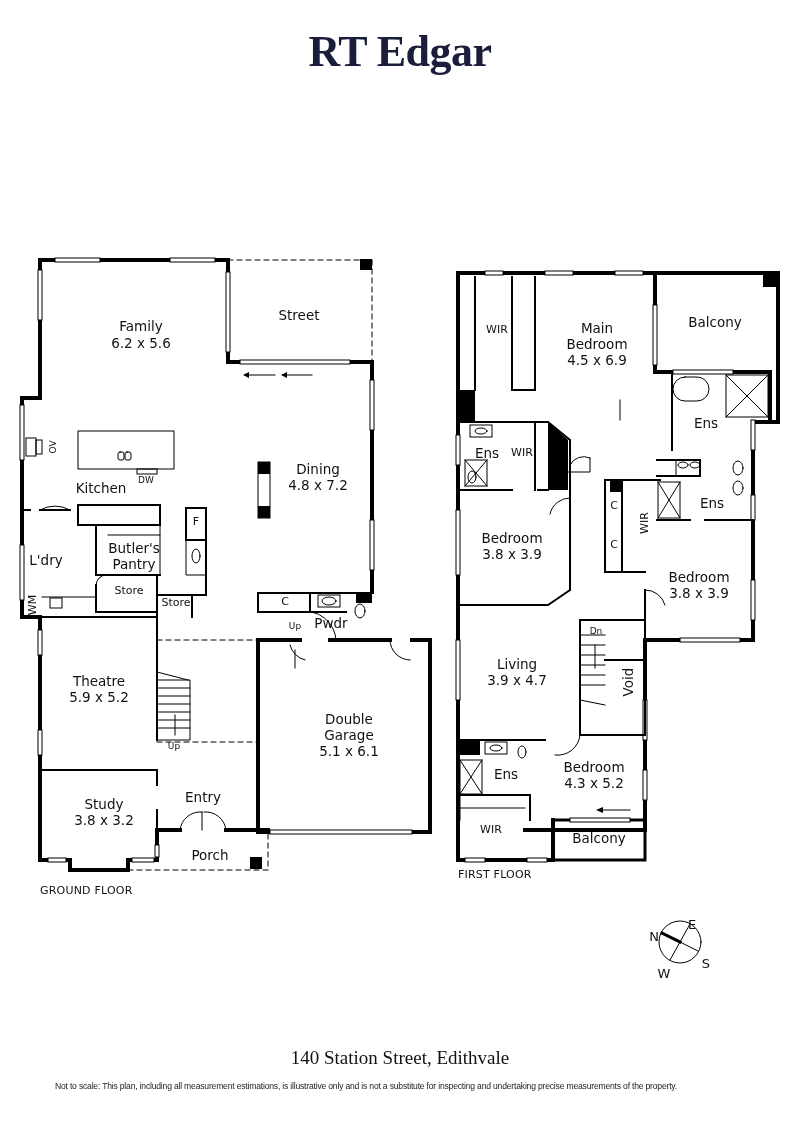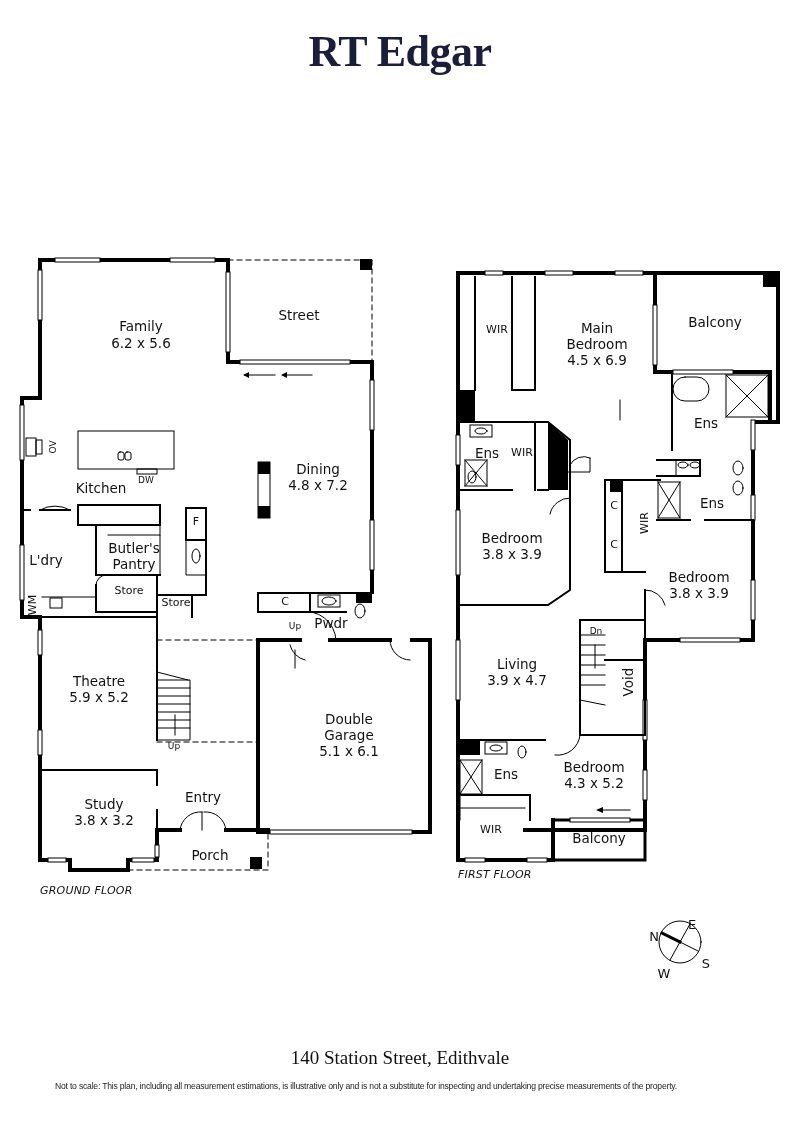--- a/index.html
+++ b/index.html
@@ -2,21 +2,21 @@
 <html><head>
 <meta charset="utf-8">
 <style>
   html,body{margin:0;padding:0;background:#fff;}
   body{width:800px;height:1132px;position:relative;overflow:hidden;font-family:"DejaVu Sans",sans-serif;color:#111;}
   .brand{position:absolute;top:26px;left:0;width:800px;text-align:center;font-family:"Liberation Serif","DejaVu Serif",serif;font-weight:bold;font-size:44px;color:#1b1e3a;letter-spacing:-0.5px;}
   svg.plan{position:absolute;left:0;top:0;}
   .lbl{position:absolute;text-align:center;font-family:"DejaVu Sans",sans-serif;font-size:13.5px;line-height:15px;color:#111;white-space:nowrap;transform:translate(-50%,-50%);}
   .lbl.sm{font-size:11px;line-height:12px;}
   .lbl.xs{font-size:9px;}
-  .floorlbl{position:absolute;font-size:11px;letter-spacing:0.2px;color:#111;font-style:italic;}
+  .floorlbl{position:absolute;font-size:11px;letter-spacing:0.2px;color:#111;}
   .address{position:absolute;top:1047px;left:0;width:800px;text-align:center;font-family:"Liberation Serif","DejaVu Serif",serif;font-size:19px;color:#111;}
   .disclaimer{position:absolute;top:1081px;left:0;width:732px;text-align:center;font-family:"Liberation Sans",sans-serif;font-size:8.6px;color:#222;letter-spacing:-0.2px;}
   .compass-l{position:absolute;font-size:13px;color:#111;transform:translate(-50%,-50%);}
   .vert{transform:translate(-50%,-50%) rotate(-90deg);}
 </style>
 </head>
 <body>
 
 <div class="brand">RT Edgar</div>
 

